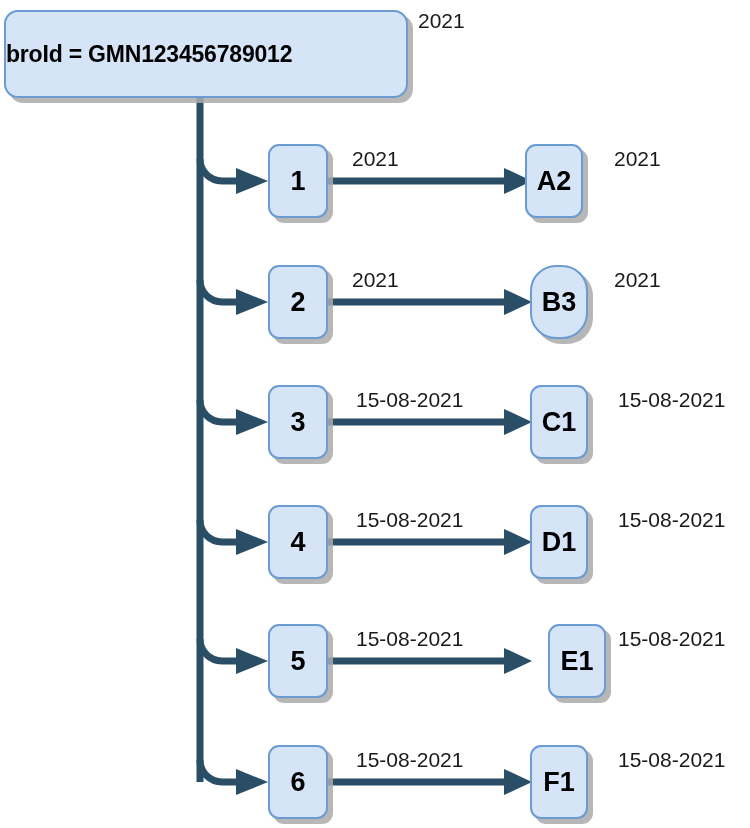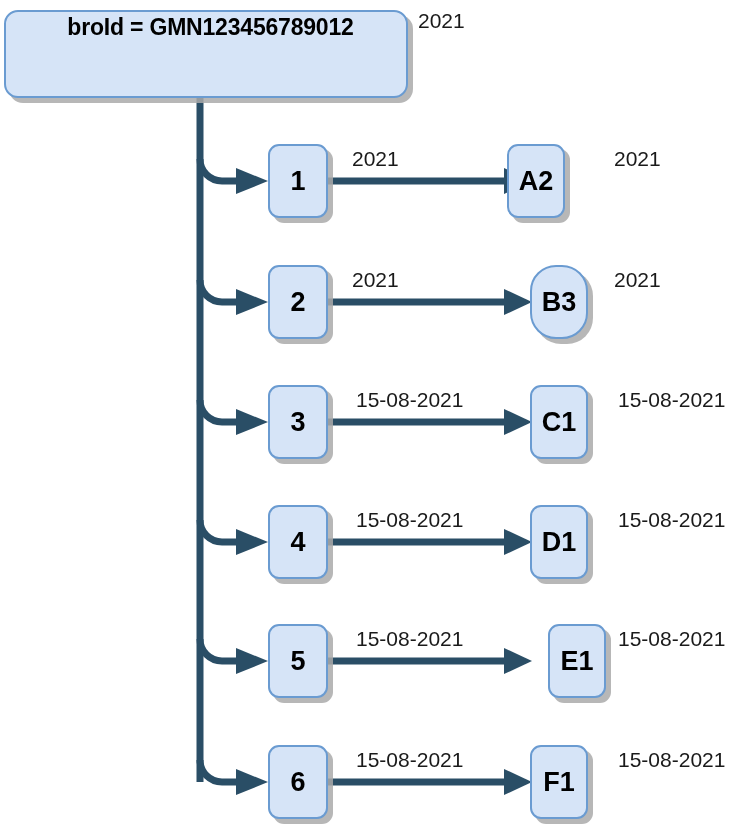--- a/index.html
+++ b/index.html
@@ -35,23 +35,22 @@
     left: 4px;
     top: 10px;
     width: 404px;
     height: 88px;
     box-sizing: border-box;
     background: #d6e4f7;
     border: 2px solid #6a9bd1;
     border-radius: 14px;
     box-shadow: 5px 5px 0 0 rgba(170,170,170,0.85);
     display: flex;
-    flex-direction: row;
+    flex-direction: column;
     justify-content: center;
-    padding-left: 9px;
   }
   .root-line {
     font-size: 23px;
     font-weight: bold;
     color: #000000;
     line-height: 30px;
     white-space: nowrap;
     letter-spacing: -0.2px;
   }
 
@@ -133,21 +132,21 @@
     </g>
   </svg>
 
   <div class="root-node">
     <div class="root-line">broId = GMN123456789012</div>
   </div>
   <div class="label root-label" style="left:418px; top:10px;">2021</div>
 
   <div class="node level1" style="left:268px; top:144px;">1</div>
   <div class="label edge-label" style="left:352px; top:148px;">2021</div>
-  <div class="node level2" style="left:507px; top:144px;">A2</div>
+  <div class="node level2" style="left:525px; top:144px;">A2</div>
   <div class="label tail-label" style="left:614px; top:148px;">2021</div>
 
   <div class="node level1" style="left:268px; top:265px;">2</div>
   <div class="label edge-label" style="left:352px; top:269px;">2021</div>
   <div class="node level2" style="left:530px; top:265px;border-radius:26px;">B3</div>
   <div class="label tail-label" style="left:614px; top:269px;">2021</div>
 
   <div class="node level1" style="left:268px; top:385px;">3</div>
   <div class="label edge-label" style="left:356px; top:389px;">15-08-2021</div>
   <div class="node level2" style="left:530px; top:385px;">C1</div>

